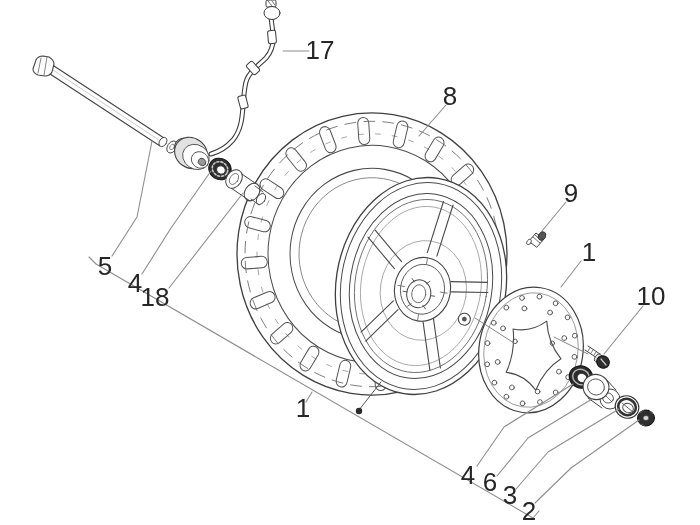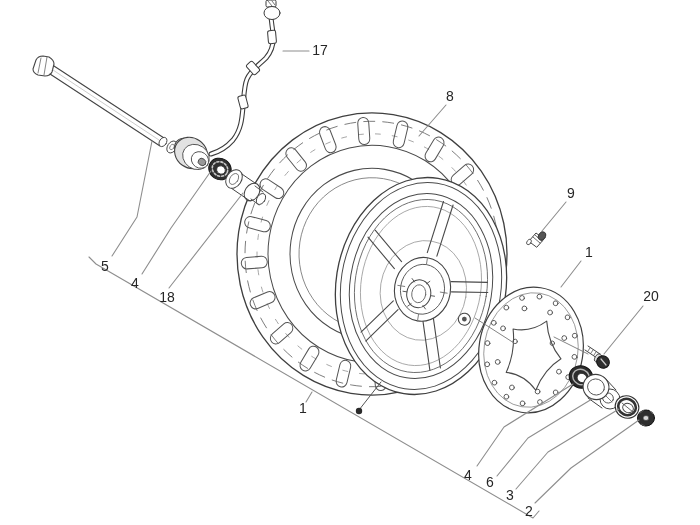--- a/index.html
+++ b/index.html
@@ -1,19 +1,19 @@
 <!DOCTYPE html>
 <html><head>
 <meta charset="utf-8">
 <style>
   html,body{margin:0;padding:0;background:#ffffff;}
   .stage{position:relative;width:700px;height:525px;background:#ffffff;overflow:hidden;
          font-family:"Liberation Sans", sans-serif;}
   .stage svg{position:absolute;left:0;top:0;}
-  .callout{position:absolute;transform:translate(-50%,-50%);font-size:14px;font-weight:400;
+  .callout{position:absolute;transform:translate(-50%,-50%);font-size:26px;font-weight:400;
            color:#262626;letter-spacing:0;line-height:1;user-select:none;}
 </style>
 </head>
 <body>
 
 <div class="stage">
 
 <svg width="700" height="525" viewBox="0 0 700 525">
   <g fill="none" stroke="#4a4a4a" stroke-width="1" stroke-linecap="round" stroke-linejoin="round">
 
@@ -222,23 +222,23 @@
       <line x1="359" y1="410" x2="381" y2="382" stroke="#555555" stroke-width="1"></line>
     </g>
     <circle cx="359" cy="411" r="3.2" fill="#2a2a2a" stroke="none"></circle>
   </g>
 </svg>
 
 <div class="callout" style="left:320px;top:50px">17</div>
 <div class="callout" style="left:450px;top:96px">8</div>
 <div class="callout" style="left:571px;top:193px">9</div>
 <div class="callout" style="left:589px;top:252px">1</div>
-<div class="callout" style="left:651px;top:296px">20</div>
+<div class="callout" style="left:651px;top:296px">10</div>
 <div class="callout" style="left:105px;top:266px">5</div>
 <div class="callout" style="left:135px;top:283px">4</div>
-<div class="callout" style="left:167px;top:297px">18</div>
+<div class="callout" style="left:155px;top:297px">18</div>
 <div class="callout" style="left:303px;top:408px">1</div>
 <div class="callout" style="left:468px;top:475px">4</div>
 <div class="callout" style="left:490px;top:482px">6</div>
 <div class="callout" style="left:510px;top:495px">3</div>
 <div class="callout" style="left:529px;top:511px">2</div>
 
 </div>
 
 </body></html>

